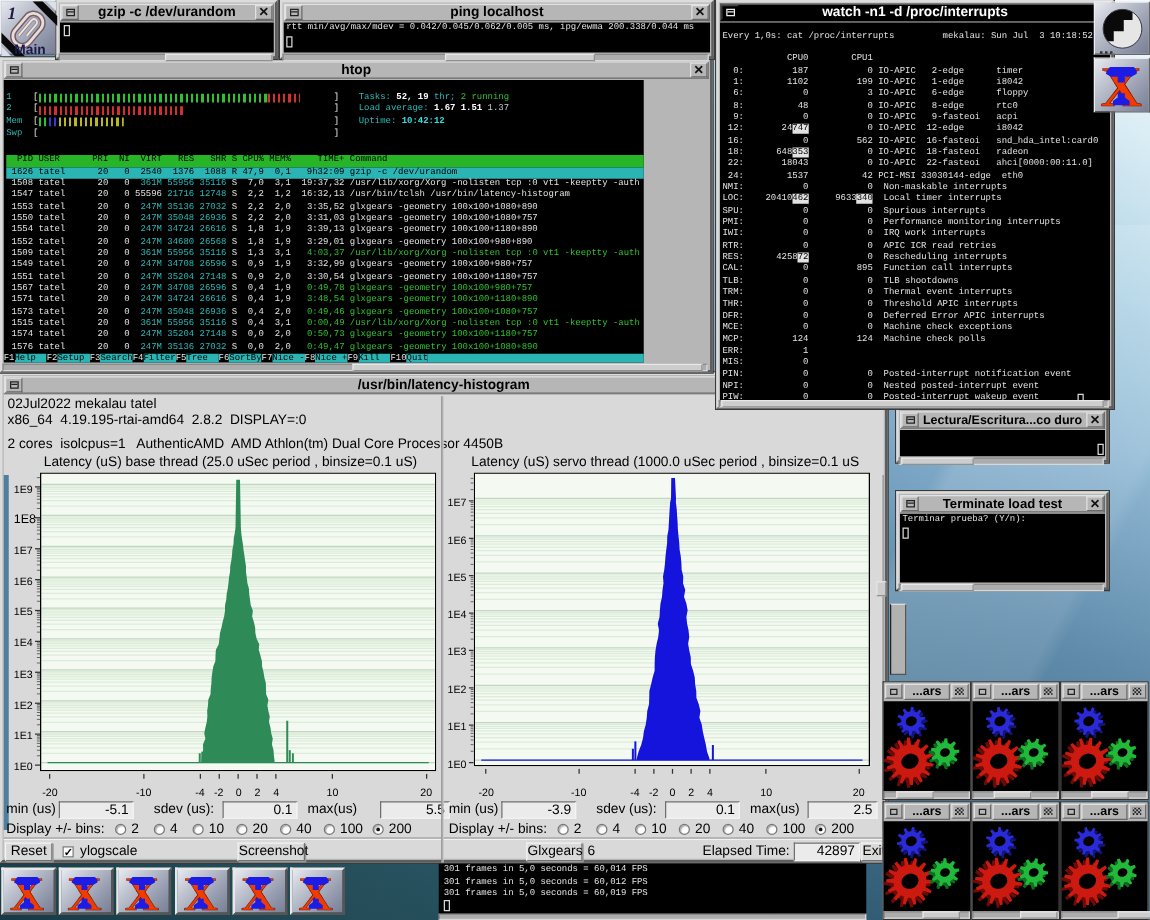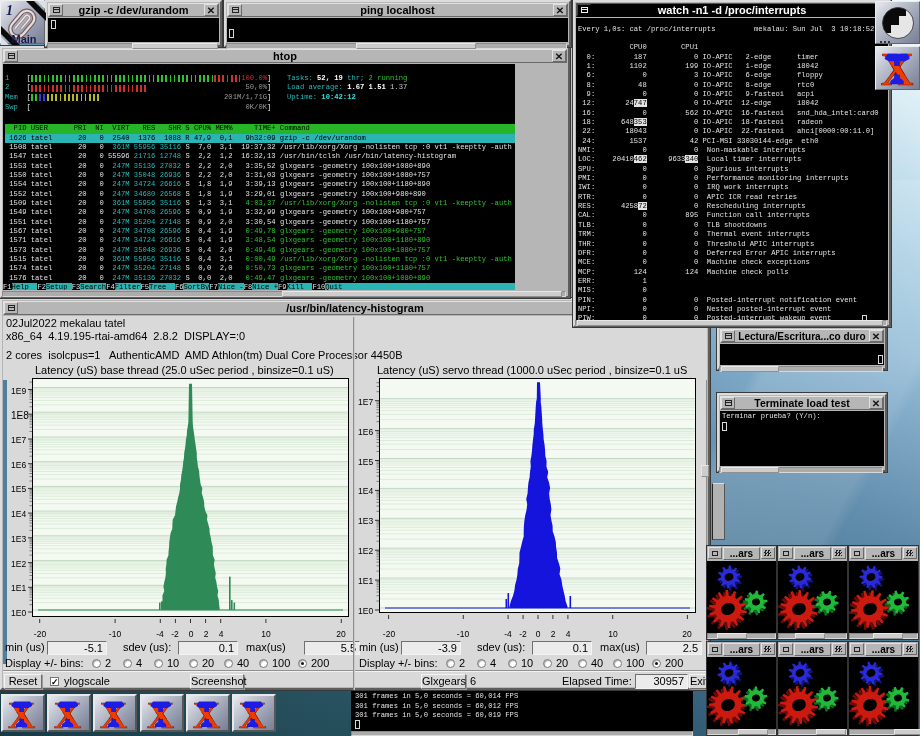--- a/index.html
+++ b/index.html
@@ -473,45 +473,41 @@
     <div class="radio on" style="left:650px;top:359px"></div>
     <div class="tktx" style="left:663px;top:357px">200</div>
     <div style="position:absolute;left:1px;top:370px;width:706px;height:0;border-top:1px solid #909090;border-bottom:1px solid #f2f2f2"></div>
     <div class="tkbtn" style="left:2px;top:374px;width:38px;height:15px">Reset</div>
     <div style="position:absolute;left:48px;top:377px;width:9px;height:9px;background:#fff;border:1px solid #777;font-size:9px;line-height:9px;font-weight:bold;text-align:center">✓</div>
     <div class="tktx" style="left:62px;top:375px">ylogscale</div>
     <div class="tkbtn" style="left:188px;top:374px;width:54px;height:15px">Screenshot</div>
     <div class="tkbtn" style="left:419px;top:374px;width:45px;height:15px">Glxgears</div>
     <div class="tktx" style="left:468px;top:375px">6</div>
     <div class="tktx" style="left:560px;top:375px">Elapsed Time:</div>
-    <div class="tkent" style="left:633px;top:374px;width:53px;height:15px">30957</div>
+    <div class="tkent" style="left:633px;top:374px;width:53px;height:15px">42897</div>
     <div class="tkbtn" style="left:687px;top:374px;width:19px;height:15px">Exit</div>
     <div style="position:absolute;left:704px;top:80px;width:1px;height:284px;background:#8f8f8f"></div>
     <div class="th" style="left:699px;top:165px;width:8px;height:12px"></div>
     <div style="position:absolute;left:351px;top:17px;width:2px;height:373px;background:#c8c8c8;border-left:1px solid #8f8f8f"></div>
   </div>
 <div class="w" style="left:0px;top:46px;width:570px;height:252px;z-index:3;">
     <div class="tb" style="top:1px;font-size:11px">htop<span class="btn" style="left:0px">
         <span class="glyph"></span>
       </span><span class="btn" style="right:0px;font-weight:bold;font-size:10px;line-height:11px;color:#111">✕</span></div>
     <div class="term" style="left:1px;top:16px;width:512px;height:226px">
       <pre style="left:2px;top:9.5px;line-height:9.9px"><span class="c-cy">1</span>    <span class="c-wh">[</span>&nbsp;&nbsp;&nbsp;&nbsp;&nbsp;&nbsp;&nbsp;&nbsp;&nbsp;&nbsp;&nbsp;&nbsp;&nbsp;&nbsp;&nbsp;&nbsp;&nbsp;&nbsp;&nbsp;&nbsp;&nbsp;&nbsp;&nbsp;&nbsp;&nbsp;&nbsp;&nbsp;&nbsp;&nbsp;&nbsp;&nbsp;&nbsp;&nbsp;&nbsp;&nbsp;&nbsp;&nbsp;&nbsp;&nbsp;&nbsp;&nbsp;&nbsp;&nbsp;&nbsp;&nbsp;&nbsp;&nbsp;&nbsp;&nbsp;&nbsp;&nbsp;&nbsp;&nbsp;&nbsp;&nbsp;<span class="c-wh">]</span>
 <span class="c-cy">2</span>    <span class="c-wh">[</span>&nbsp;&nbsp;&nbsp;&nbsp;&nbsp;&nbsp;&nbsp;&nbsp;&nbsp;&nbsp;&nbsp;&nbsp;&nbsp;&nbsp;&nbsp;&nbsp;&nbsp;&nbsp;&nbsp;&nbsp;&nbsp;&nbsp;&nbsp;&nbsp;&nbsp;&nbsp;&nbsp;&nbsp;&nbsp;&nbsp;&nbsp;&nbsp;&nbsp;&nbsp;&nbsp;&nbsp;&nbsp;&nbsp;&nbsp;&nbsp;&nbsp;&nbsp;&nbsp;&nbsp;&nbsp;&nbsp;&nbsp;&nbsp;&nbsp;&nbsp;&nbsp;&nbsp;&nbsp;&nbsp;&nbsp;<span class="c-wh">]</span>
 <span class="c-cy">Mem</span>  <span class="c-wh">[</span>&nbsp;&nbsp;&nbsp;&nbsp;&nbsp;&nbsp;&nbsp;&nbsp;&nbsp;&nbsp;&nbsp;&nbsp;&nbsp;&nbsp;&nbsp;&nbsp;&nbsp;&nbsp;&nbsp;&nbsp;&nbsp;&nbsp;&nbsp;&nbsp;&nbsp;&nbsp;&nbsp;&nbsp;&nbsp;&nbsp;&nbsp;&nbsp;&nbsp;&nbsp;&nbsp;&nbsp;&nbsp;&nbsp;&nbsp;&nbsp;&nbsp;&nbsp;&nbsp;&nbsp;&nbsp;&nbsp;&nbsp;&nbsp;&nbsp;&nbsp;&nbsp;&nbsp;&nbsp;&nbsp;&nbsp;<span class="c-wh">]</span>
 <span class="c-cy">Swp</span>  <span class="c-wh">[</span>&nbsp;&nbsp;&nbsp;&nbsp;&nbsp;&nbsp;&nbsp;&nbsp;&nbsp;&nbsp;&nbsp;&nbsp;&nbsp;&nbsp;&nbsp;&nbsp;&nbsp;&nbsp;&nbsp;&nbsp;&nbsp;&nbsp;&nbsp;&nbsp;&nbsp;&nbsp;&nbsp;&nbsp;&nbsp;&nbsp;&nbsp;&nbsp;&nbsp;&nbsp;&nbsp;&nbsp;&nbsp;&nbsp;&nbsp;&nbsp;&nbsp;&nbsp;&nbsp;&nbsp;&nbsp;&nbsp;&nbsp;&nbsp;&nbsp;&nbsp;&nbsp;&nbsp;&nbsp;&nbsp;&nbsp;<span class="c-wh">]</span></pre>
       <div style="position:absolute;left:28px;top:10.5px;width:183px;height:7px;background:repeating-linear-gradient(90deg,#2ec22e 0px,#2ec22e 1.7px,transparent 1.7px,transparent 4.2px)"></div>
       <div style="position:absolute;left:211px;top:10.5px;width:26px;height:7px;background:repeating-linear-gradient(90deg,#d22f2f 0px,#d22f2f 1.7px,transparent 1.7px,transparent 4.2px)"></div>
       <div style="position:absolute;left:28px;top:20.5px;width:117px;height:7px;background:repeating-linear-gradient(90deg,#d22f2f 0px,#d22f2f 1.7px,transparent 1.7px,transparent 4.2px)"></div>
       <div style="position:absolute;left:28px;top:30.3px;width:8px;height:7px;background:repeating-linear-gradient(90deg,#2ec22e 0px,#2ec22e 1.7px,transparent 1.7px,transparent 4.2px)"></div>
       <div style="position:absolute;left:36px;top:30.3px;width:8px;height:7px;background:repeating-linear-gradient(90deg,#3939d0 0px,#3939d0 1.7px,transparent 1.7px,transparent 4.2px)"></div>
       <div style="position:absolute;left:44px;top:30.3px;width:52px;height:7px;background:repeating-linear-gradient(90deg,#b8b820 0px,#b8b820 1.7px,transparent 1.7px,transparent 4.2px)"></div>
-      <pre style="left:64px;top:9.5px;line-height:9.9px;width:200px;text-align:right"><span class="c-re" style="background:#000">100.0%</span>
-<span class="c-gy" style="background:#000">50,0%</span>
-<span class="c-gy" style="background:#000">201M/1,71G</span>
-<span class="c-gy" style="background:#000">0K/0K</span></pre>
       <pre style="left:284px;top:9.5px;line-height:9.9px"><span class="c-cy">Tasks: </span><span class="c-bd">52, 19 </span><span class="c-cy">thr; </span><span class="c-gr">2 running</span>
 <span class="c-cy">Load average: </span><span class="c-bd">1.67 1.51 </span><span style="color:#c8c8c8">1.37</span>
 <span class="c-cy">Uptime: </span><span style="color:#2ee0e0;font-weight:bold">10:42:12</span></pre>
       <pre style="left:2px;top:60.3px"><span style="background:#27b427;color:#000;display:inline-block;width:564px">  PID USER      PRI  NI  VIRT   RES   SHR S CPU% MEM%     TIME+ Command</span>
 <span style="background:#2ab4b4;color:#000;display:inline-block;width:564px"> 1626 tatel      20   0  2540  1376  1088 R 47,9  0,1   9h32:09 gzip -c /dev/urandom</span>
  1508 tatel      20   0 <span class="c-cy"> 361M</span> <span class="c-cy">55956 35116</span> S  7,0  3,1  19:37,32 /usr/lib/xorg/Xorg -nolisten tcp :0 vt1 -keeptty -auth /tmp/serveraut
  1547 tatel      20   0 55596 <span class="c-cy">21716 12748</span> S  2,2  1,2  16:32,13 /usr/bin/tclsh /usr/bin/latency-histogram
  1553 tatel      20   0 <span class="c-cy"> 247M</span> <span class="c-cy">35136 27032</span> S  2,2  2,0   3:35,52 glxgears -geometry 100x100+1080+890
  1550 tatel      20   0 <span class="c-cy"> 247M</span> <span class="c-cy">35048 26936</span> S  2,2  2,0   3:31,03 glxgears -geometry 100x100+1080+757
  1554 tatel      20   0 <span class="c-cy"> 247M</span> <span class="c-cy">34724 26616</span> S  1,8  1,9   3:39,13 glxgears -geometry 100x100+1180+890
@@ -538,20 +534,21 @@
       <span class="cur" style="left:3px;top:2px"></span>
     </div>
     <div class="sb" style="left:0px;top:41px;width:171px;height:6px"></div>
     <div class="th" style="left:85px;top:41px;width:86px;height:6px"></div>
   </div>
 <div class="w" style="left:224px;top:0px;width:347px;height:47px;z-index:3;">
     <div class="tb" style="top:1px;font-size:11px">ping localhost<span class="btn" style="left:0px">
         <span class="glyph"></span>
       </span><span class="btn" style="right:0px;font-weight:bold;font-size:10px;line-height:11px;color:#111">✕</span></div>
     <div class="term" style="left:1px;top:16px;width:341px;height:24px">
+      <pre style="left:2px;top:0px">rtt min/avg/max/mdev = 0.042/0.045/0.062/0.005 ms, ipg/ewma 200.338/0.044 ms</pre>
       <span class="cur" style="left:2px;top:11px"></span>
     </div>
     <div class="sb" style="left:0px;top:41px;width:341px;height:6px"></div>
     <div class="th" style="left:130px;top:41px;width:120px;height:6px"></div>
   </div>
 <div class="w" style="left:573px;top:0px;width:318px;height:327px;z-index:4;">
     <div class="tb foc" style="top:1px;font-size:11px">watch -n1 -d /proc/interrupts<span class="btn" style="left:0px">
         <span class="glyph"></span>
       </span></div>
     <div class="term" style="left:1px;top:16px;width:312px;height:302px">

